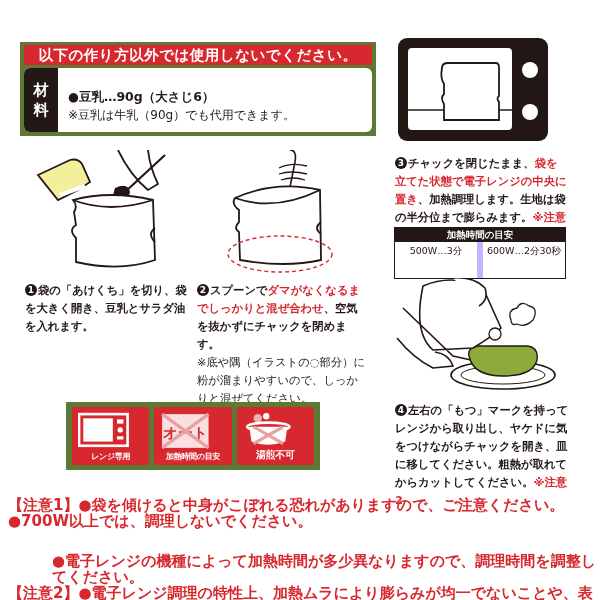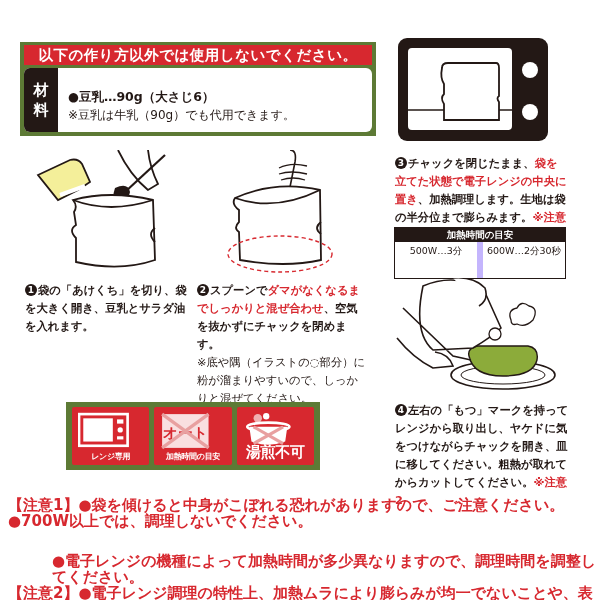--- a/index.html
+++ b/index.html
@@ -32,21 +32,21 @@
   .heat { left: 394px; top: 227px; width: 172px; }
   .heat-head { background: #231815; color: #fff; font-size: 9.5px; text-align: center; height: 15px; line-height: 15px; font-weight: bold; }
   .heat-row { display: flex; border: 1px solid #231815; border-top: none; height: 37px; }
   .heat-cell { flex: 1; font-size: 9.5px; text-align: center; line-height: 18px; }
   .heat-cell + .heat-cell { border-left: 6px solid #c4b5fd; }
 
   
   .icons { left: 66px; top: 402px; width: 254px; height: 68px; background: #5d7a35; display: flex; gap: 5px; padding: 5px 6px; }
   .icon-tile { flex: 1; background: #d7282f; border-radius: 2px; position: relative; }
   .icon-label { position: absolute; bottom: 3px; left: 0; right: 0; text-align: center; color: #fff; font-weight: bold; font-size: 8px; letter-spacing: -0.3px; }
-  .icon-label.big { font-size: 15px; }
+  .icon-label.big { font-size: 10px; }
   .icon-art { position: absolute; left: 6px; right: 6px; top: 5px; height: 38px; }
 
   
   .notes { left: 8px; top: 497px; width: 592px; color: #d7282f; font-size: 15px; line-height: 16px; font-weight: bold; }
   .notes .indent { padding-left: 44px; margin-top: 24px; }
 </style>
 </head>
 <body>
 
 <div class="abs ing-panel">

